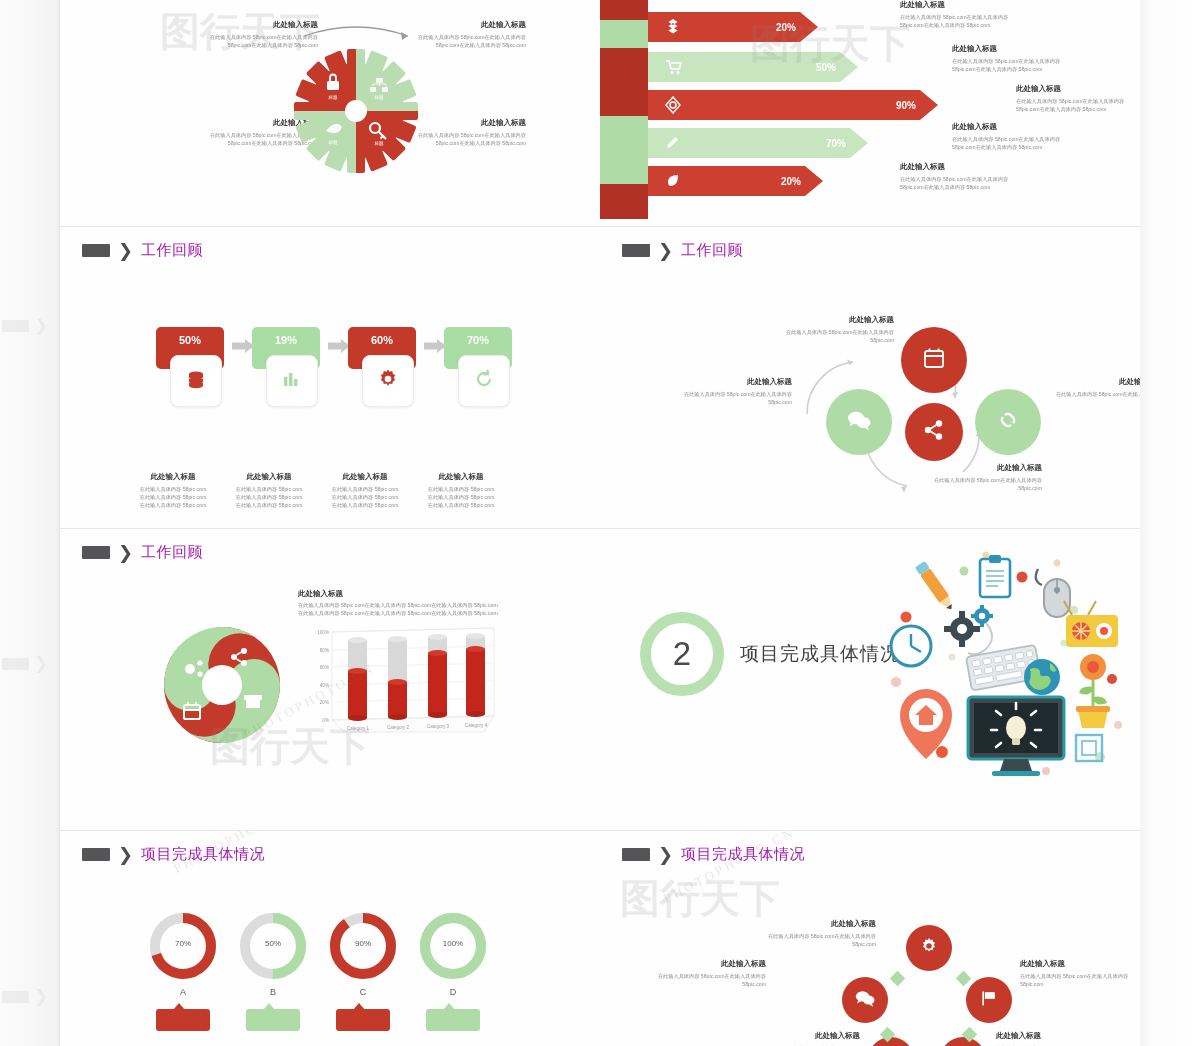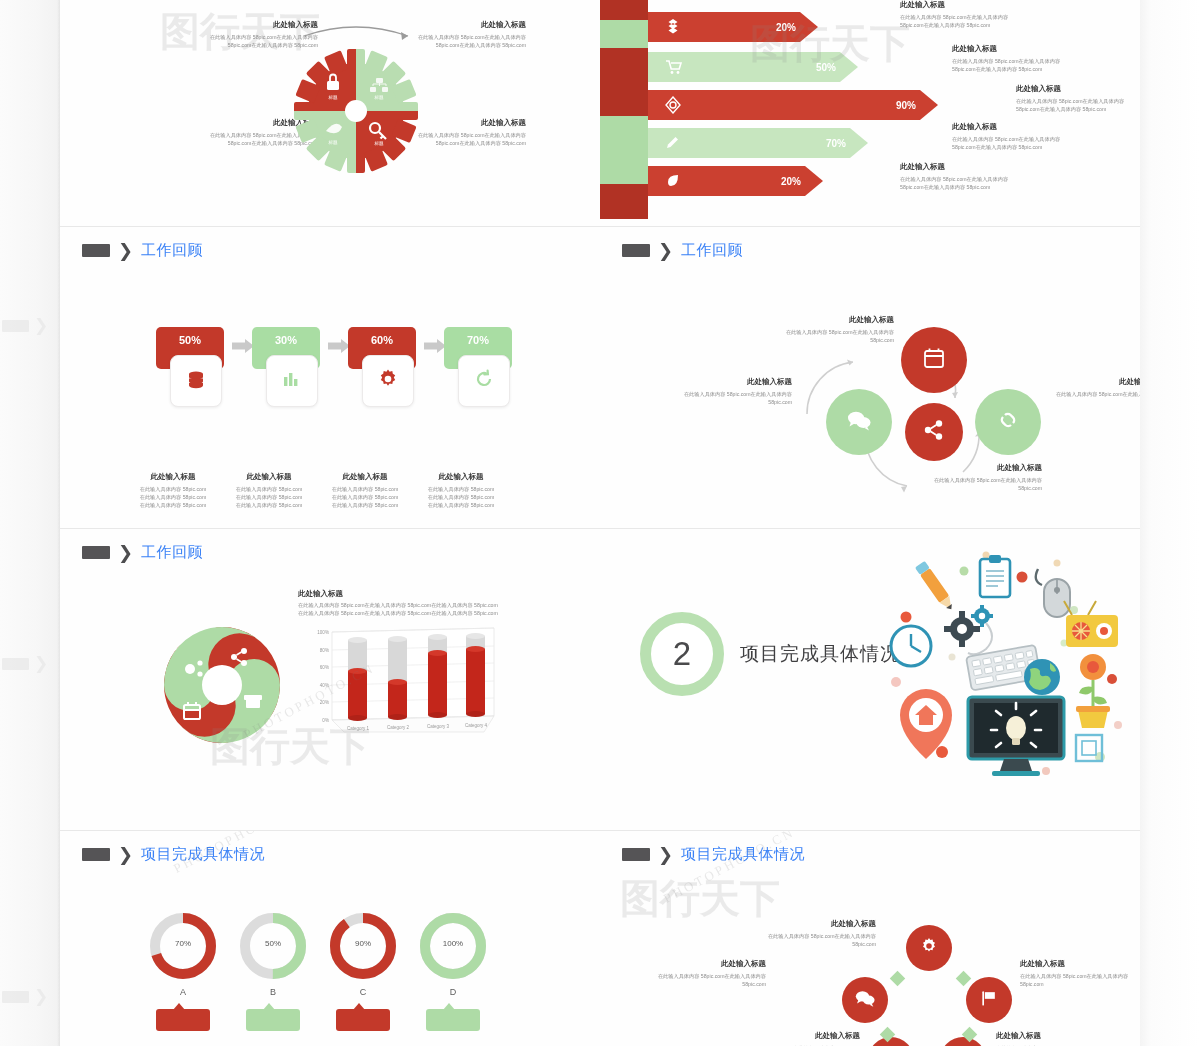--- a/index.html
+++ b/index.html
@@ -64,21 +64,21 @@
     background: linear-gradient(90deg,#f4f4f4 0%, #fcfcfc 18%, #ffffff 100%);
   }
 
   
   .sld-head {
     position: absolute; left: 22px; top: 14px;
     display: flex; align-items: center; gap: 8px;
   }
   .sld-head .hbar { width: 28px; height: 13px; background: #555456; border-radius: 1px; }
   .sld-head .hchev { color: #4d4d4f; font-size: 18px; line-height: 1; font-weight: 700; font-family:"DejaVu Sans",sans-serif;}
-  .sld-head .htitle { color: #3b82f6; font-size: 15px; letter-spacing: .5px; }
+  .sld-head .htitle { color: #a21caf; font-size: 15px; letter-spacing: .5px; }
 
   
   .tblock { position: absolute; width: 118px; }
   .tblock .tt { font-size: 7.5px; font-weight: 700; color: #3b3b3b; margin-bottom: 3px; }
   .tblock .tb { font-size: 5.2px; color: #8d8d8d; line-height: 1.55; }
   .tb-right { text-align: right; }
 
   
   .gear-wrap { position: absolute; left: 226px; top: 26px; width: 140px; height: 150px; }
 
@@ -417,21 +417,21 @@
             </span>
           </div>
         </div>
         <div class="sarrow" style="left:76px">
           <svg width="22" height="14" viewBox="0 0 22 14" fill="#c9c9c9">
             <polygon points="0,3.5 13,3.5 13,0 22,7 13,14 13,10.5 0,10.5"></polygon>
           </svg>
         </div>
 
         <div class="step" style="left:96px">
-          <div class="tag tag-green">30%</div>
+          <div class="tag tag-green">19%</div>
           <div class="card">
             <span>
               <svg width="22" height="22" viewBox="0 0 22 22" fill="#a9dda3">
                 <rect x="3" y="9" width="3.4" height="9"></rect>
                 <rect x="8" y="5" width="3.4" height="13"></rect>
                 <rect x="13" y="11" width="3.4" height="7"></rect>
               </svg>
             </span>
           </div>
         </div>

